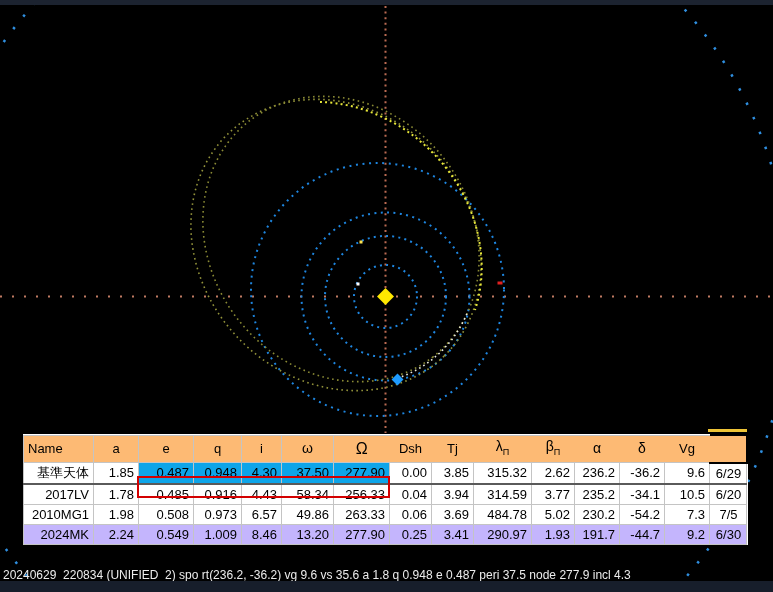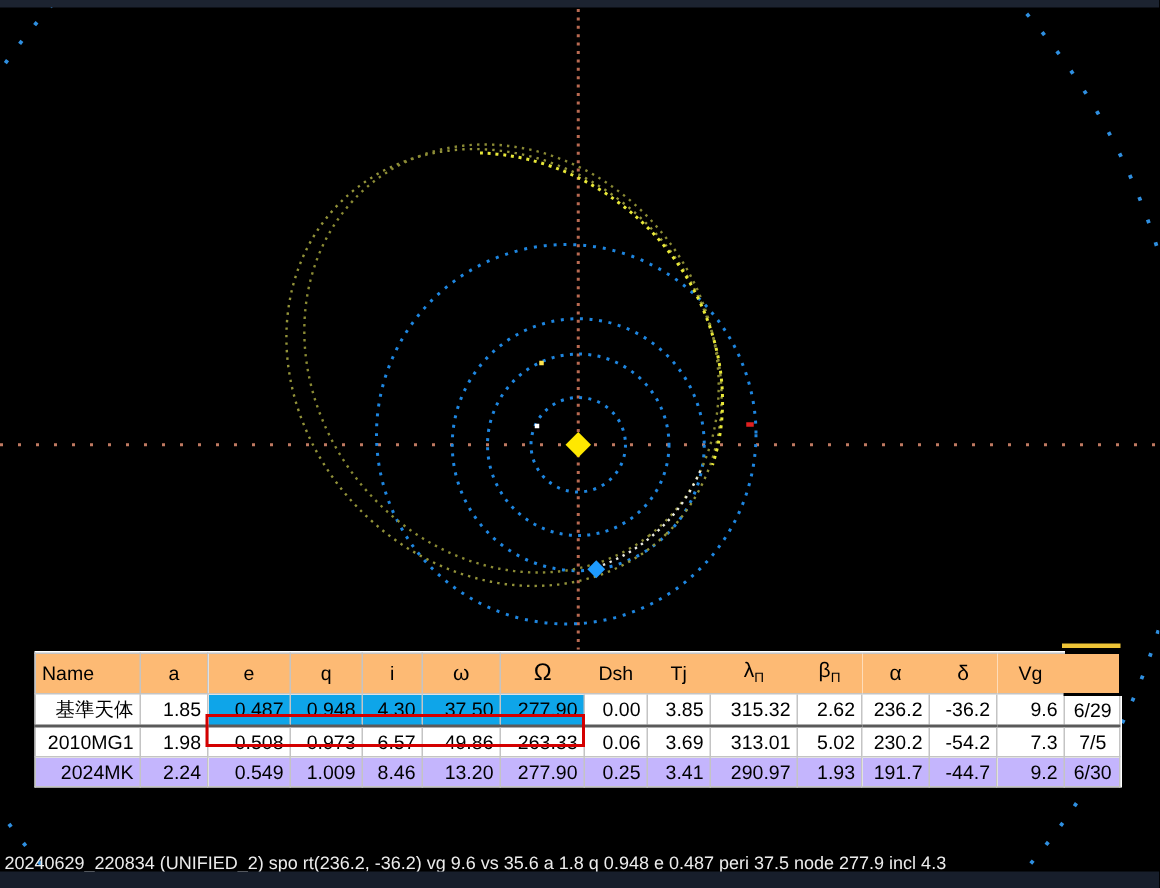--- a/index.html
+++ b/index.html
@@ -120,30 +120,47 @@
             <td class="thick-bottom">0.00</td>
             <td class="thick-bottom">3.85</td>
             <td class="thick-bottom">315.32</td>
             <td class="thick-bottom">2.62</td>
             <td class="thick-bottom">236.2</td>
             <td class="thick-bottom">-36.2</td>
             <td class="thick-bottom">9.6</td>
             <td class="c-date thick-bottom">6/29</td>
           </tr>
           <tr>
+            <td class="c-name">2017LV</td>
+            <td>1.78</td>
+            <td>0.485</td>
+            <td>0.916</td>
+            <td>4.43</td>
+            <td>58.34</td>
+            <td>256.33</td>
+            <td>0.04</td>
+            <td>3.94</td>
+            <td>314.59</td>
+            <td>3.77</td>
+            <td>235.2</td>
+            <td>-34.1</td>
+            <td>10.5</td>
+            <td class="c-date">6/20</td>
+          </tr>
+          <tr>
             <td class="c-name">2010MG1</td>
             <td>1.98</td>
             <td>0.508</td>
             <td>0.973</td>
             <td>6.57</td>
             <td>49.86</td>
             <td>263.33</td>
             <td>0.06</td>
             <td>3.69</td>
-            <td>313.01</td>
+            <td>484.78</td>
             <td>5.02</td>
             <td>230.2</td>
             <td>-54.2</td>
             <td>7.3</td>
             <td class="c-date">7/5</td>
           </tr>
           <tr>
             <td class="c-name hl-lav">2024MK</td>
             <td class="hl-lav">2.24</td>
             <td class="hl-lav">0.549</td>

